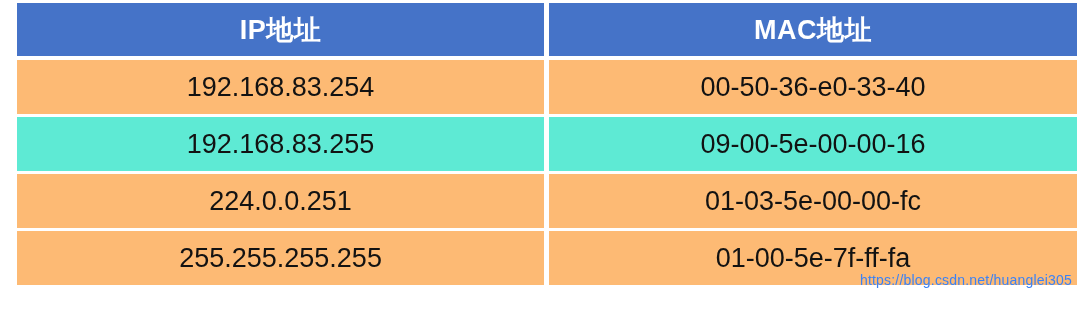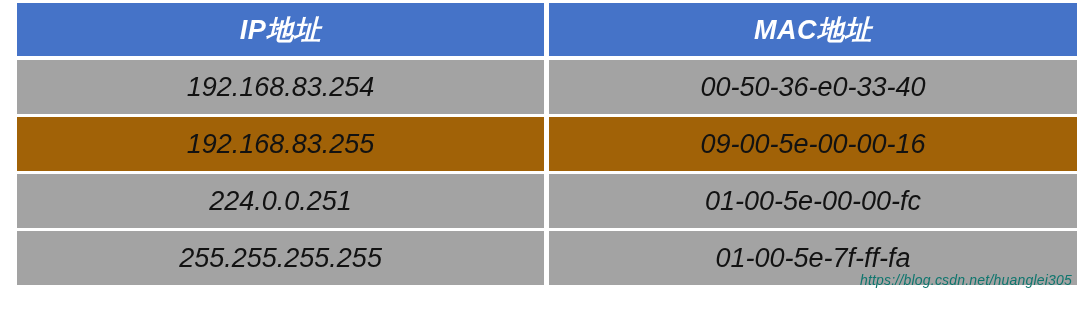--- a/index.html
+++ b/index.html
@@ -14,21 +14,20 @@
     overflow: hidden;
   }
 
   .table-wrap {
     position: relative;
     width: 1080px;
     height: 297px;
     box-sizing: border-box;
     padding: 3px 3px 7px 17px;
     background: #ffffff;
-    font-style: italic;
   }
 
   .tbl {
     width: 100%;
     border-collapse: separate;
     border-spacing: 0;
     table-layout: fixed;
   }
 
   .tbl col.col-ip   { width: 50.2%; }
@@ -66,30 +65,30 @@
     border-right: 5px solid #ffffff;
     border-bottom: 3px solid #ffffff;
   }
   .tbl tbody td:last-child {
     border-right: none;
   }
   .tbl tbody tr:last-child td {
     border-bottom: none;
   }
 
-  .tbl tbody tr.band-dark td { background: #a3a3a3; }
-  .tbl tbody tr.band-light td { background: #a16207; }
+  .tbl tbody tr.band-dark td { background: #fdba74; }
+  .tbl tbody tr.band-light td { background: #5eead4; }
 
   
   .watermark {
     position: absolute;
     right: 8px;
     bottom: 9px;
     font-size: 14px;
-    color: #0f766e;
+    color: #3b82f6;
     letter-spacing: 0.2px;
     white-space: nowrap;
     pointer-events: none;
     font-family: "Liberation Sans", "DejaVu Sans", sans-serif;
     margin-top: 29px;
   }
 </style>
 </head>
 <body>
 
@@ -112,21 +111,21 @@
       <tr class="band-dark">
         <td>192.168.83.254</td>
         <td>00-50-36-e0-33-40</td>
       </tr>
       <tr class="band-light">
         <td>192.168.83.255</td>
         <td>09-00-5e-00-00-16</td>
       </tr>
       <tr class="band-dark">
         <td>224.0.0.251</td>
-        <td>01-00-5e-00-00-fc</td>
+        <td>01-03-5e-00-00-fc</td>
       </tr>
       <tr class="band-dark">
         <td>255.255.255.255</td>
         <td>01-00-5e-7f-ff-fa</td>
       </tr>
     </tbody>
   </table>
 
   <div class="watermark">https://blog.csdn.net/huanglei305</div>
 

